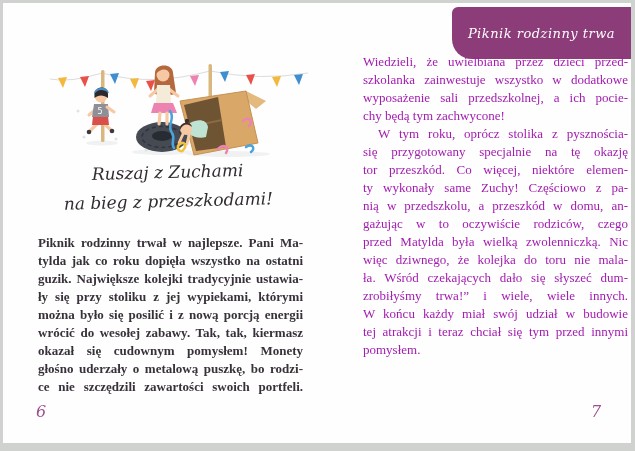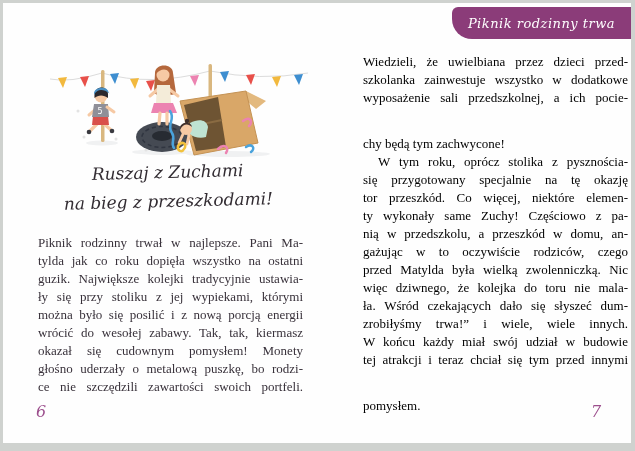--- a/index.html
+++ b/index.html
@@ -1,36 +1,36 @@
 <!DOCTYPE html>
 <html><head>
 <meta charset="utf-8">
 <style>
   html,body{margin:0;padding:0;background:#ffffff;}
   .frame{position:relative;width:635px;height:451px;background:#cfd2cf;overflow:hidden;
          font-family:"Liberation Serif",serif;}
   .spread{position:absolute;left:3px;top:3px;width:628px;height:440px;background:#fefefe;}
   
-  .ribbon{position:absolute;left:449px;top:4px;width:179px;height:32px;
+  .ribbon{position:absolute;left:449px;top:4px;width:179px;height:52px;
           border-radius:6px 0 0 20px;display:flex;align-items:center;justify-content:center;}
   .ribbon span{font-family:"DejaVu Serif",serif;font-style:italic;font-size:13px;
                letter-spacing:0.5px;}
   
   .illus{position:absolute;left:47px;top:45px;width:260px;height:112px;}
   .illus svg{width:100%;height:100%;display:block;}
   
   .slogan{position:absolute;left:0;top:155px;width:330px;text-align:center;
           font-family:"DejaVu Serif",serif;font-style:italic;font-size:17px;
           line-height:29px;transform:rotate(-1.5deg);}
   
   .bodycol{position:absolute;width:265px;font-size:13px;line-height:18px;}
-  .bodycol.left{left:35px;top:231px;}
+  .bodycol.left{left:35px;top:231px;font-weight:bold;}
   .bodycol.right{left:360px;top:50px;}
   .line{white-space:nowrap;overflow:hidden;text-align:justify;text-align-last:justify;}
-  .line.end{text-align-last:left;margin-top:28px;}
+  .line.end{text-align-last:left;}
   .line.indent{text-indent:15px;}
   
   .pgnum{position:absolute;font-family:"DejaVu Serif",serif;font-style:italic;
          font-size:16px;top:399px;}
   .pgnum.l{left:33px;}
   .pgnum.r{left:588px;}
 </style>
 </head>
 <body>
 
@@ -141,21 +141,21 @@
         <div class="line">tylda jak co roku dopięła wszystko na ostatni</div>
         <div class="line">guzik. Największe kolejki tradycyjnie ustawia-</div>
         <div class="line">ły się przy stoliku z jej wypiekami, którymi</div>
         <div class="line">można było się posilić i z nową porcją energii</div>
         <div class="line">wrócić do wesołej zabawy. Tak, tak, kiermasz</div>
         <div class="line">okazał się cudownym pomysłem! Monety</div>
         <div class="line">głośno uderzały o metalową puszkę, bo rodzi-</div>
         <div class="line">ce nie szczędzili zawartości swoich portfeli.</div>
       </div>
 
-    <div class="bodycol right" style="color: #000000;">
+    <div class="bodycol right" style="color: #a21caf;">
         <div class="line">Wiedzieli, że uwielbiana przez dzieci przed-</div>
         <div class="line">szkolanka zainwestuje wszystko w dodatkowe</div>
         <div class="line">wyposażenie sali przedszkolnej, a ich pocie-</div>
         <div class="line end">chy będą tym zachwycone!</div>
         <div class="line indent">W tym roku, oprócz stolika z pysznościa-</div>
         <div class="line">się przygotowany specjalnie na tę okazję</div>
         <div class="line">tor przeszkód. Co więcej, niektóre elemen-</div>
         <div class="line">ty wykonały same Zuchy! Częściowo z pa-</div>
         <div class="line">nią w przedszkolu, a przeszkód w domu, an-</div>
         <div class="line">gażując w to oczywiście rodziców, czego</div>

